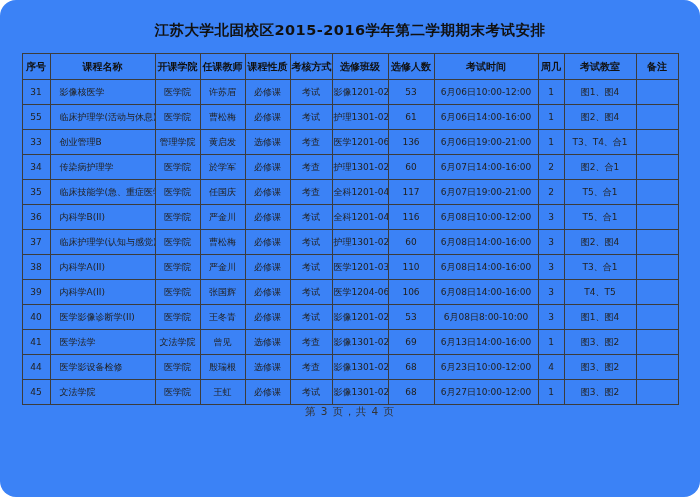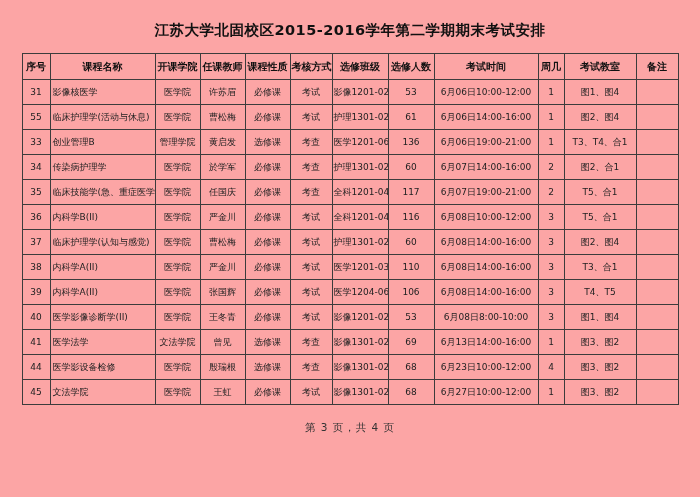--- a/index.html
+++ b/index.html
@@ -1,22 +1,23 @@
 <!DOCTYPE html>
 <html><head>
 <meta charset="utf-8">
 <style>
   html,body{margin:0;padding:0;background:#ffffff;}
   .page{
     position:relative;
     width:700px;height:497px;
-    background:#fca5a5;
+    background:#3b82f6;
     font-family:"DejaVu Sans","Liberation Sans",sans-serif;
     color:#1c1c1c;
     overflow:hidden;
+    border-radius:16px;
   }
   .title{
     text-align:center;
     padding-top:21px;
     font-size:14.5px;
     font-weight:bold;
     letter-spacing:0.5px;
     color:#111;
   }
   table.exam{
@@ -35,24 +36,23 @@
     white-space:nowrap;
     color:#222;
   }
   table.exam th{
     height:25px;
     font-weight:bold;
     font-size:10px;
     color:#111;
   }
   table.exam td{height:24px;}
-  table.exam td.col-1{text-align:left;padding-left:2px;}
+  table.exam td.col-1{text-align:left;padding-left:9px;}
   .footer{
     text-align:center;
-    margin-top:16px;
     font-size:10.5px;
     color:#333;
     letter-spacing:1px;
   }
 </style>
 </head>
 <body>
 
 <div class="page">
   <div class="title">江苏大学北固校区2015-2016学年第二学期期末考试安排</div>

